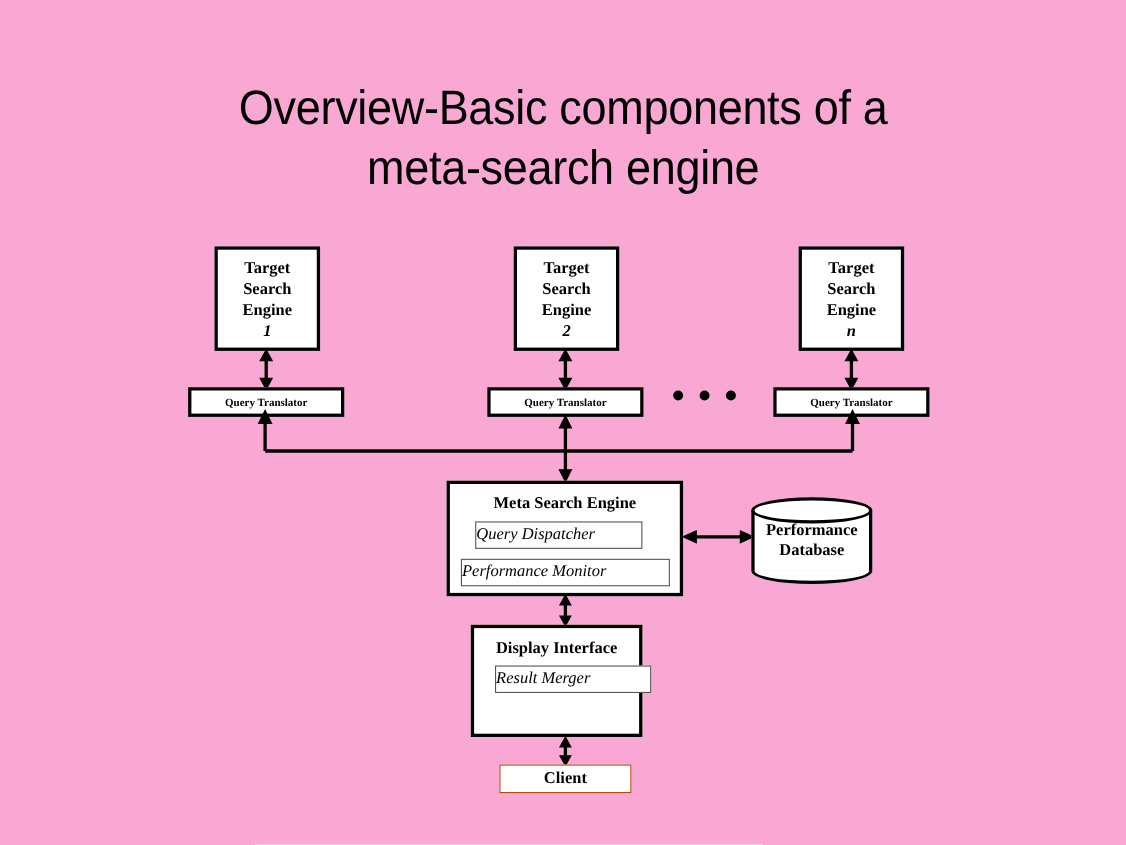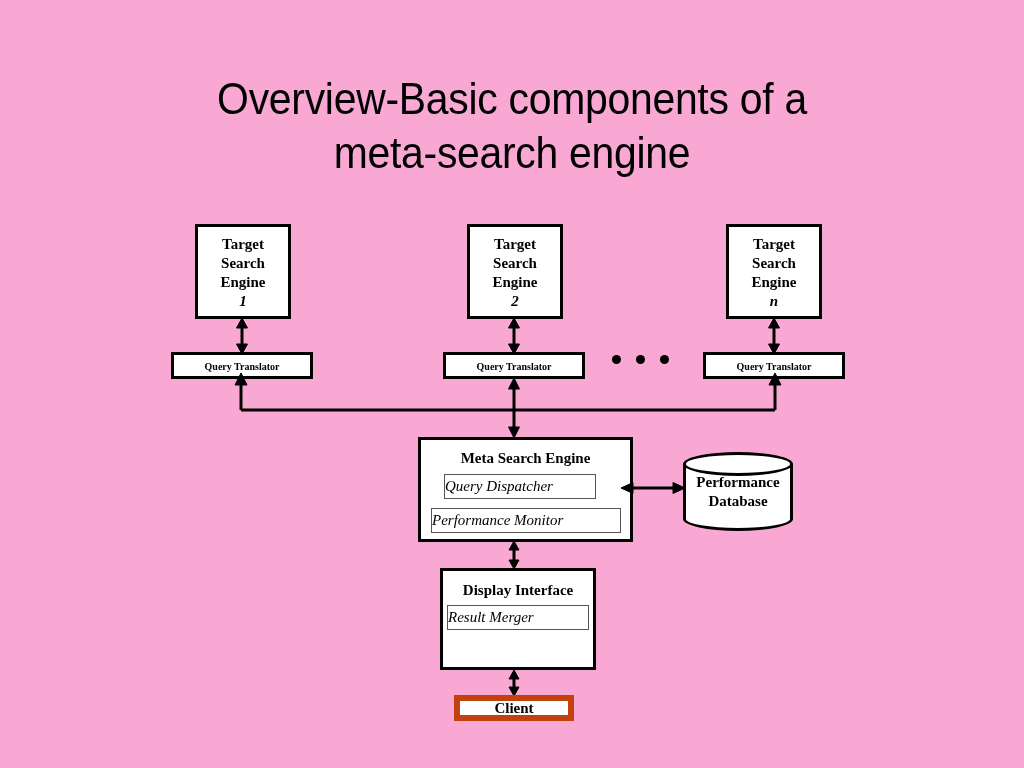--- a/index.html
+++ b/index.html
@@ -66,21 +66,20 @@
     align-items: flex-end;
     justify-content: center;
     font-size: 10px;
   }
 
   .bigbox {
     position: absolute;
     box-sizing: border-box;
     background: #ffffff;
     border: 3px solid #000000;
-    margin-left: 12px;
   }
   .bigbox-title {
     position: absolute;
     left: 0;
     width: 100%;
     text-align: center;
     font-weight: bold;
     font-size: 15px;
     color: #000000;
   }
@@ -94,21 +93,21 @@
     font-size: 15px;
     font-weight: 400;
     color: #000000;
     font-style: italic;
   }
 
   .clientbox {
     position: absolute;
     box-sizing: border-box;
     background: #ffffff;
-    border: 6px solid #c2410c;
+    border: 1px solid #c2410c;
     display: flex;
     align-items: center;
     justify-content: center;
     font-weight: bold;
     font-size: 15px;
     color: #000000;
   }
 
   
   .cylinder {
@@ -288,21 +287,21 @@
   </div>
 
   <svg class="conn" style="left:505px; top:541px; width:18px; height:28px;" viewBox="0 0 18 28">
     <line x1="9" y1="3" x2="9" y2="25" stroke-width="3"></line>
     <polygon points="9,0 4,9 14,9"></polygon>
     <polygon points="9,28 4,19 14,19"></polygon>
   </svg>
 
   <div class="bigbox" style="left:428px; top:568px; width:156px; height:102px;">
     <div class="bigbox-title" style="top:11px;">Display Interface</div>
-    <div class="subbox" style="left:4px; top:34px; width:142px; height:25px;">
+    <div class="subbox" style="left:19px; top:34px; width:142px; height:25px;">
       <span>Result Merger</span>
     </div>
   </div>
 
   <svg class="conn" style="left:505px; top:670px; width:18px; height:26px;" viewBox="0 0 18 26">
     <line x1="9" y1="3" x2="9" y2="23" stroke-width="3"></line>
     <polygon points="9,0 4,9 14,9"></polygon>
     <polygon points="9,26 4,17 14,17"></polygon>
   </svg>
 

